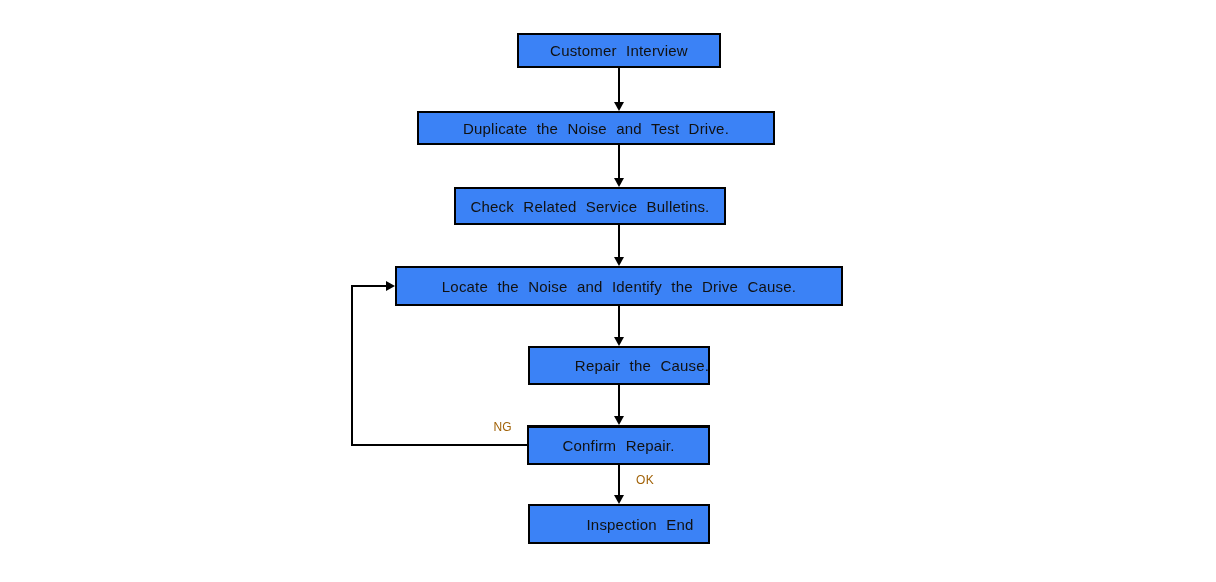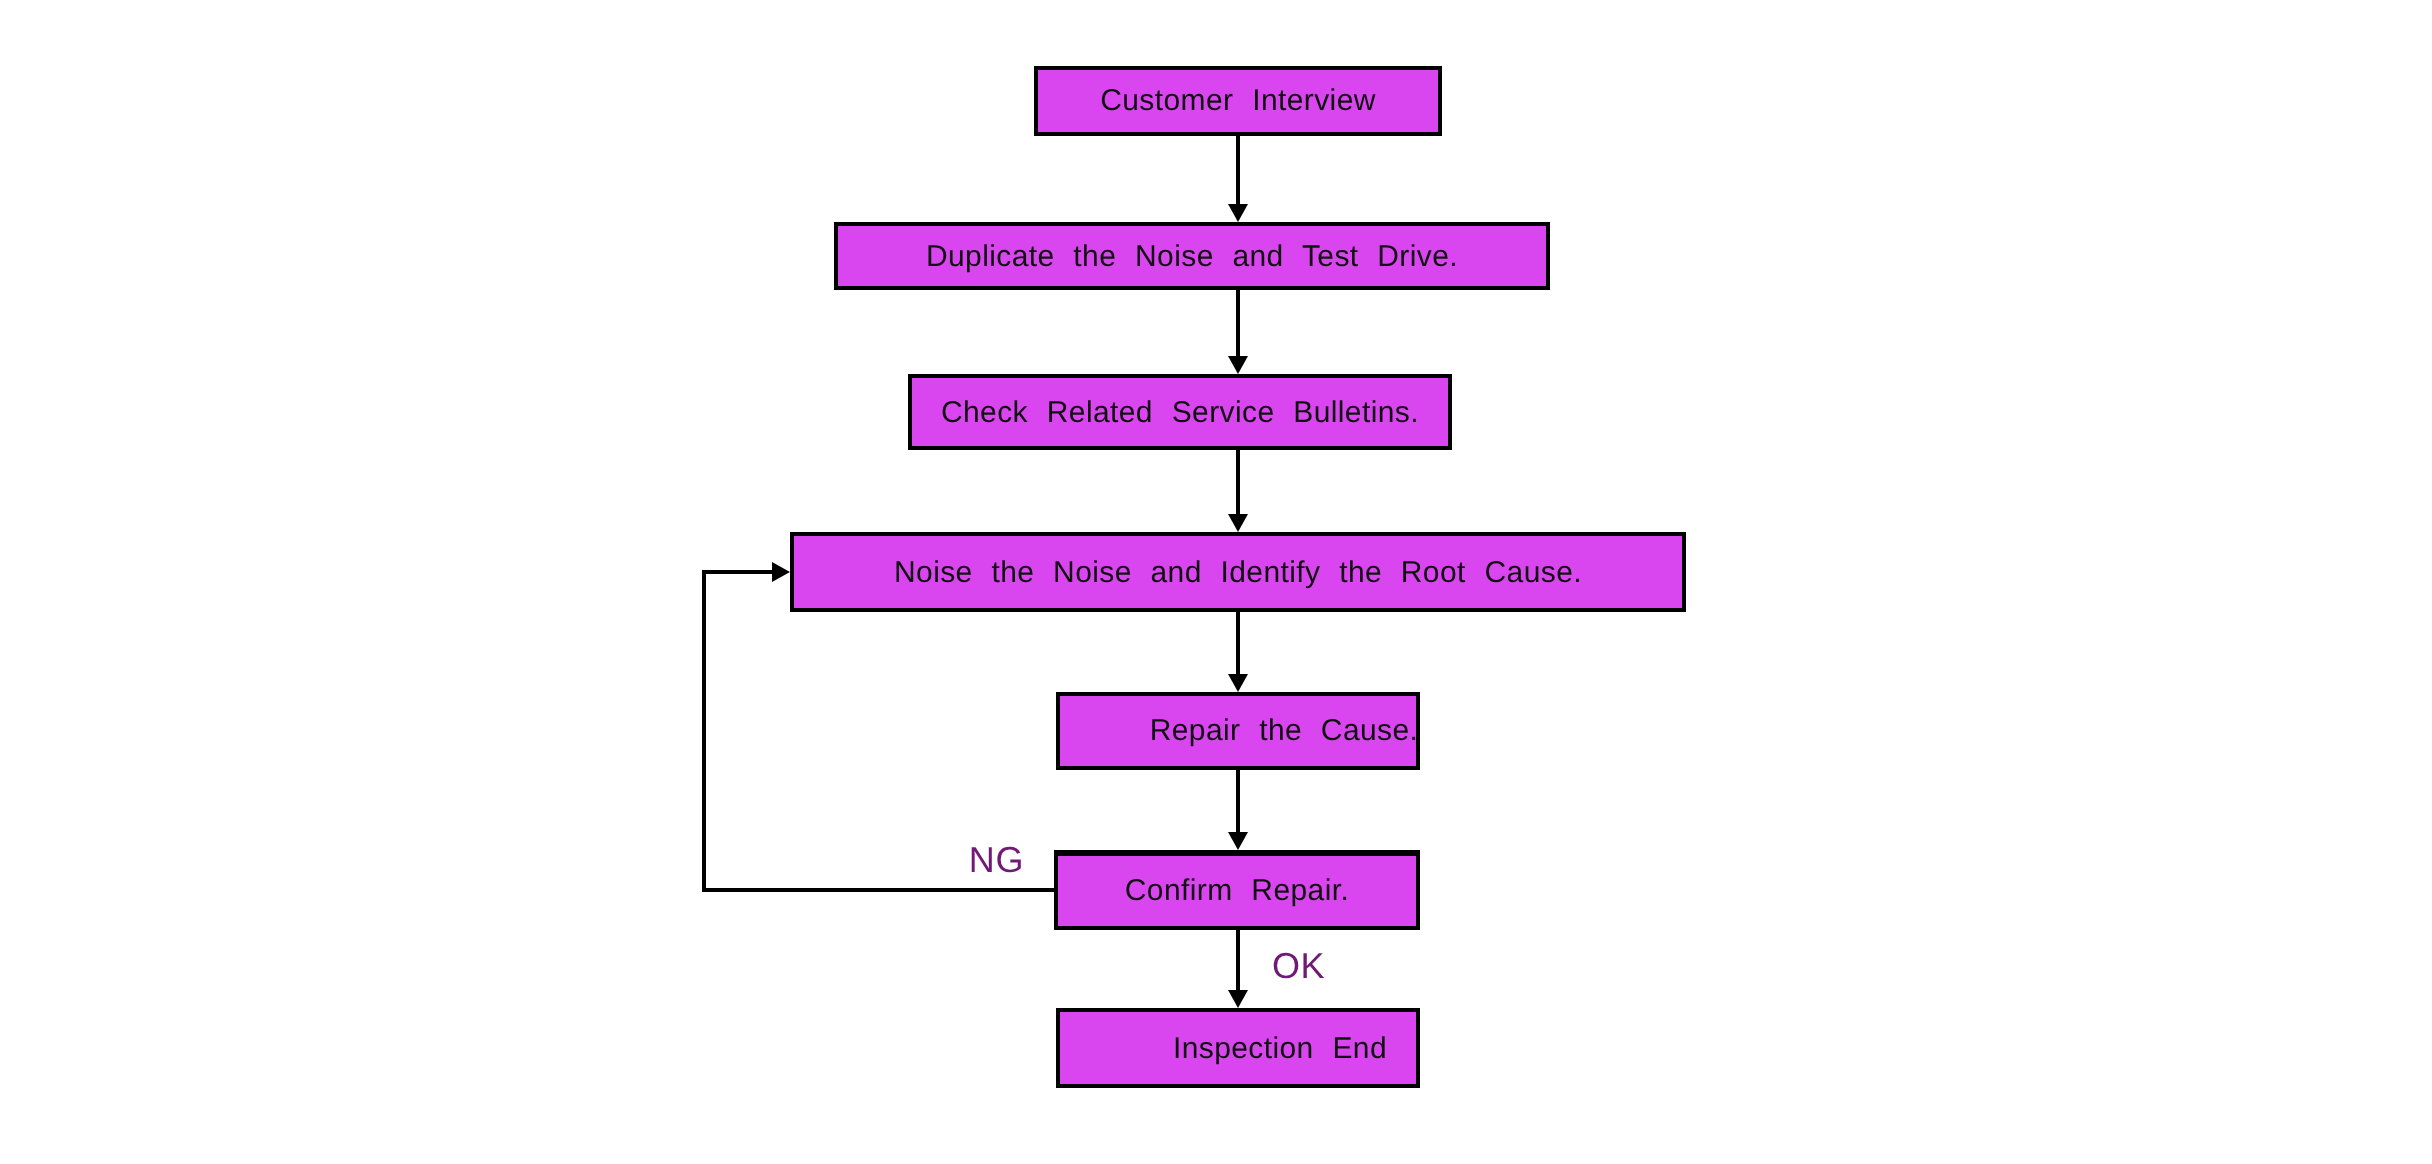--- a/index.html
+++ b/index.html
@@ -12,21 +12,21 @@
     position: relative;
     width: 1216px;
     height: 582px;
     background: #ffffff;
     overflow: hidden;
   }
   .node {
     position: absolute;
     box-sizing: border-box;
     border: 2px solid #000000;
-    background: #d946ef;
+    background: #3b82f6;
     display: flex;
     align-items: center;
     justify-content: center;
     color: #111111;
     font-size: 15px;
     letter-spacing: 0.2px;
     word-spacing: 5px;
     white-space: nowrap;
   }
   .node.thick-top {
@@ -47,22 +47,22 @@
   .arrow-right {
     position: absolute;
     width: 0;
     height: 0;
     border-top: 5px solid transparent;
     border-bottom: 5px solid transparent;
     border-left: 9px solid #000000;
   }
   .edge-label {
     position: absolute;
-    color: #701a75;
-    font-size: 18px;
+    color: #a16207;
+    font-size: 12px;
     letter-spacing: 0.3px;
     white-space: nowrap;
   }
 </style>
 </head>
 <body>
 
 <div class="canvas">
 
   <div class="node" style="left:517px; top:33px; width:204px; height:35px;">
@@ -71,21 +71,21 @@
 
   <div class="node" style="left:417px; top:111px; width:358px; height:34px;">
     <span>Duplicate the Noise and Test Drive.</span>
   </div>
 
   <div class="node" style="left:454px; top:187px; width:272px; height:38px;">
     <span>Check Related Service Bulletins.</span>
   </div>
 
   <div class="node" style="left:395px; top:266px; width:448px; height:40px;">
-    <span>Noise the Noise and Identify the Root Cause.</span>
+    <span>Locate the Noise and Identify the Drive Cause.</span>
   </div>
 
   <div class="node" style="left:528px; top:346px; width:182px; height:39px;padding-left:46px;">
     <span>Repair the Cause.</span>
   </div>
 
   <div class="node thick-top" style="left:527px; top:425px; width:183px; height:40px;">
     <span>Confirm Repair.</span>
   </div>
 

